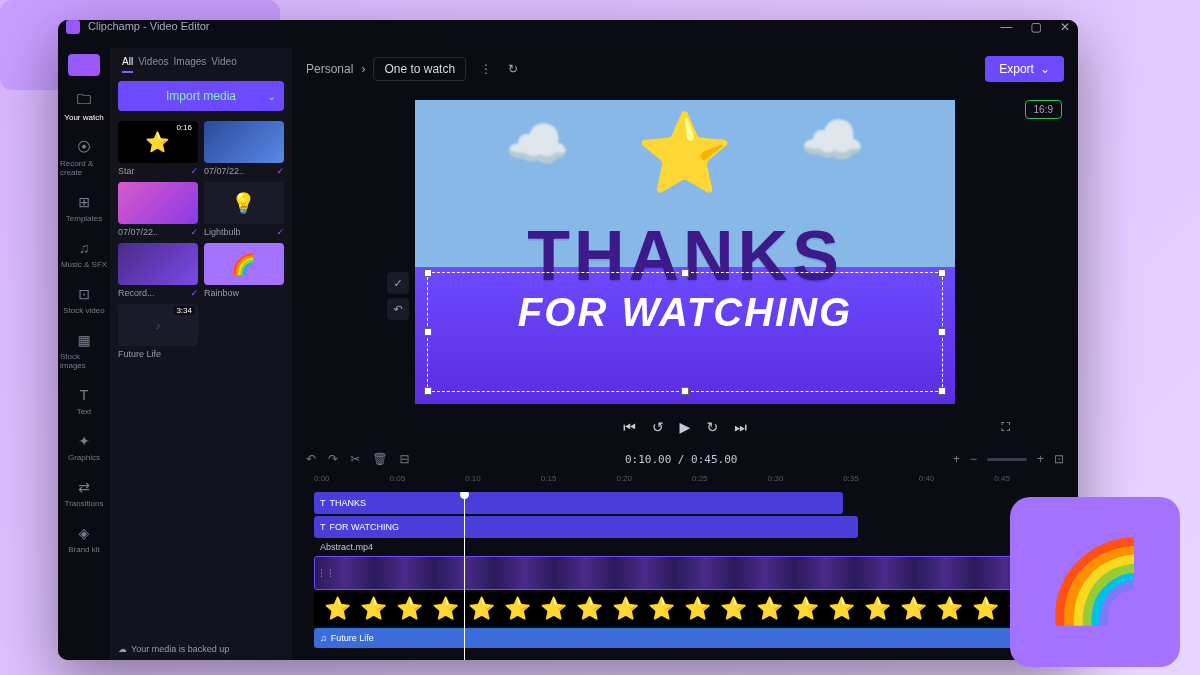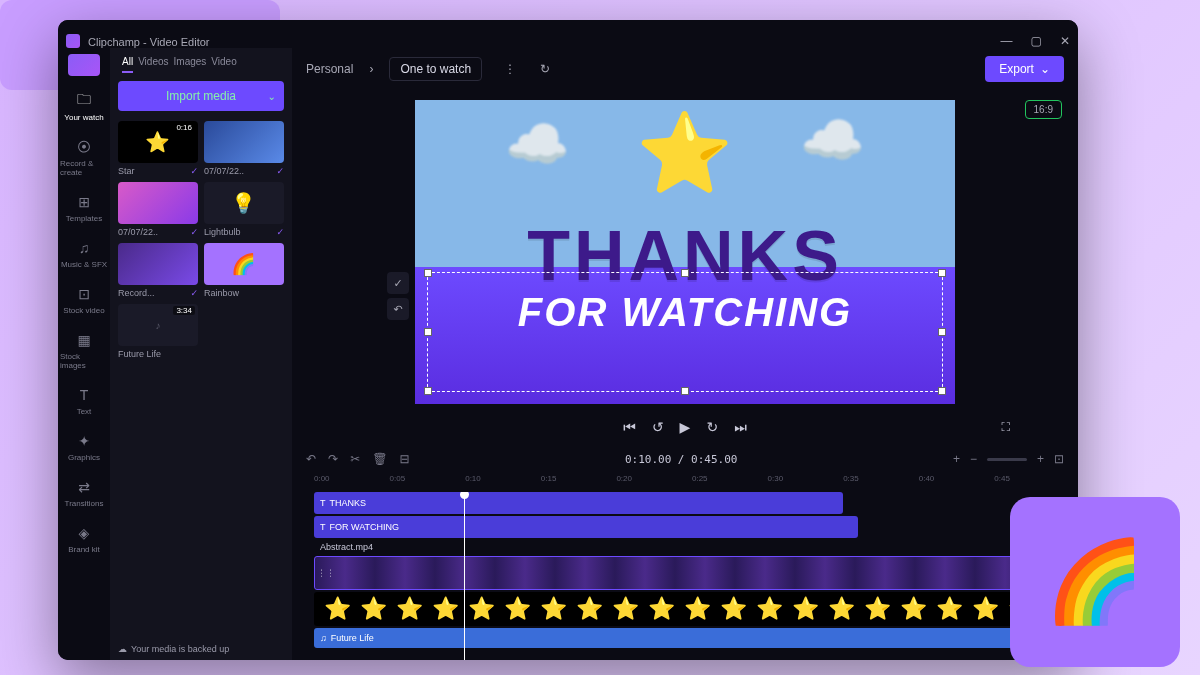--- a/index.html
+++ b/index.html
@@ -29,21 +29,21 @@
   position: absolute; top: 20px; left: 58px;
   width: 1020px; height: 640px;
   background: #0b0b14;
   border-radius: 10px;
   display: flex; flex-direction: column;
   overflow: hidden;
   box-shadow: 0 20px 60px rgba(0,0,0,0.4);
 }
 .titlebar {
   height: 28px; background: #0b0b14;
-  display: flex; align-items: flex-end; padding: 0 8px;
+  display: flex; align-items: flex-start; padding: 0 8px;
   color: #a8a8b5; font-size: 11px;
 }
 .titlebar .logo { width: 14px; height: 14px; background: linear-gradient(135deg,#8b5cf6,#a855f7); border-radius: 3px; margin-right: 8px; }
 .titlebar .controls { margin-left: auto; display: flex; gap: 18px; font-size: 12px; }
 .main { flex: 1; display: flex; min-height: 0; }
 .nav {
   width: 52px; background: #0b0b14;
   display: flex; flex-direction: column; align-items: center;
   padding-top: 6px; gap: 4px;
 }
@@ -84,21 +84,21 @@
 .media-label .ck { color: #8b5cf6; font-size: 9px; }
 .backup {
   position: absolute; bottom: 6px; left: 8px; right: 8px;
   font-size: 9px; color: #9a9aaa; display: flex; align-items: center; gap: 4px;
 }
 .center { flex: 1; display: flex; flex-direction: column; background: #0b0b14; min-width: 0; }
 .header {
   height: 42px; display: flex; align-items: center; padding: 0 14px;
   font-size: 12px; color: #a8a8b5;
 }
-.breadcrumb { display: flex; align-items: center; gap: 16px; }
+.breadcrumb { display: flex; align-items: center; gap: 8px; }
 .crumb-box { border: 1px solid #2a2a3a; padding: 4px 10px; border-radius: 4px; color: #d8d8e5; }
 .header-right { margin-left: auto; display: flex; align-items: center; gap: 12px; }
 .export-btn { background: #6d4aff; color: #fff; border: none; padding: 6px 14px; border-radius: 4px; font-size: 12px; display: flex; align-items: center; gap: 6px; }
 .preview-area { flex: 1; display: flex; align-items: flex-start; justify-content: center; padding: 10px 60px 4px; position: relative; min-height: 0; }
 .aspect-badge { position: absolute; top: 10px; right: 16px; font-size: 10px; color: #a8a8b5; border: 1px solid #22c55e; padding: 3px 8px; border-radius: 4px; }
 .canvas-wrap { position: relative; }
 .canvas {
   width: 540px; height: 304px;
   background: linear-gradient(#87b8e8 0%, #87b8e8 55%, #6d4aff 55%, #5a2de0 100%);
   position: relative; overflow: hidden;

